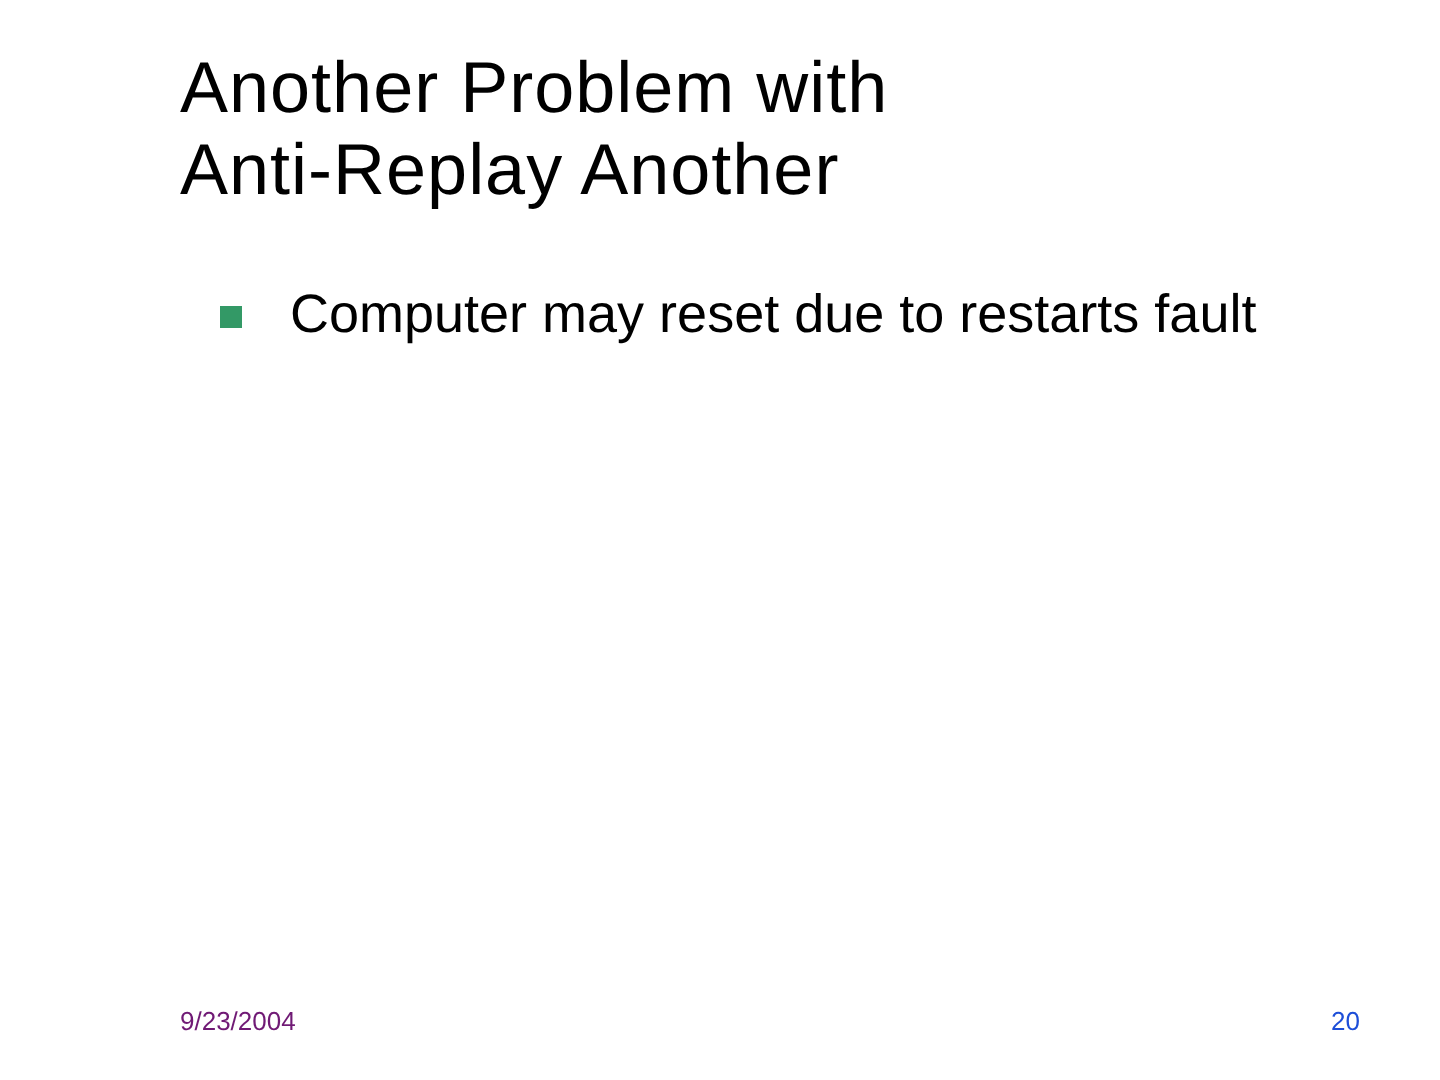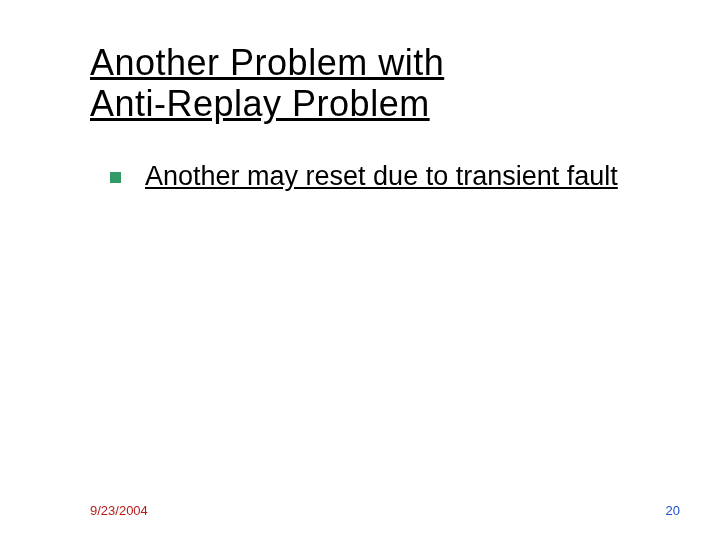--- a/index.html
+++ b/index.html
@@ -10,23 +10,22 @@
     background: #ffffff;
     font-family: Verdana, Geneva, sans-serif;
     color: #000;
     position: relative;
     overflow: hidden;
   }
   .slide {
     box-sizing: border-box;
     width: 720px;
     height: 540px;
-    padding: 42px 40px 0 90px;
+    padding: 23px 40px 0 90px;
     position: relative;
-    text-decoration: underline;
   }
   .title {
     font-family: Verdana, Geneva, sans-serif;
     font-size: 36px;
     line-height: 1.15;
     color: #000;
     letter-spacing: 0.5px;
     margin-bottom: 34px;
   }
   .body-list {
@@ -54,40 +53,40 @@
     position: absolute;
     bottom: 22px;
     left: 90px;
     right: 40px;
     display: flex;
     justify-content: space-between;
     align-items: baseline;
   }
   .footer-date {
     font-size: 13px;
-    color: #b91c1c;
+    color: #701a75;
   }
   .footer-page {
     font-size: 13px;
     color: #1d4ed8;
   }
 </style>
 </head>
 <body>
 
 <div class="slide">
   <div class="title">
     <span>Another Problem with</span><br>
-    <span>Anti-Replay Problem</span>
+    <span>Anti-Replay Another</span>
   </div>
 
   <div class="body-list">
     <div class="item">
       <div class="bullet"></div>
-      <div class="item-text">Another may reset due to transient fault</div>
+      <div class="item-text">Computer may reset due to restarts fault</div>
     </div>
   </div>
 
   <div class="footer">
     <span class="footer-date">9/23/2004</span>
     <span class="footer-page">20</span>
   </div>
 </div>
 
 </body></html>

